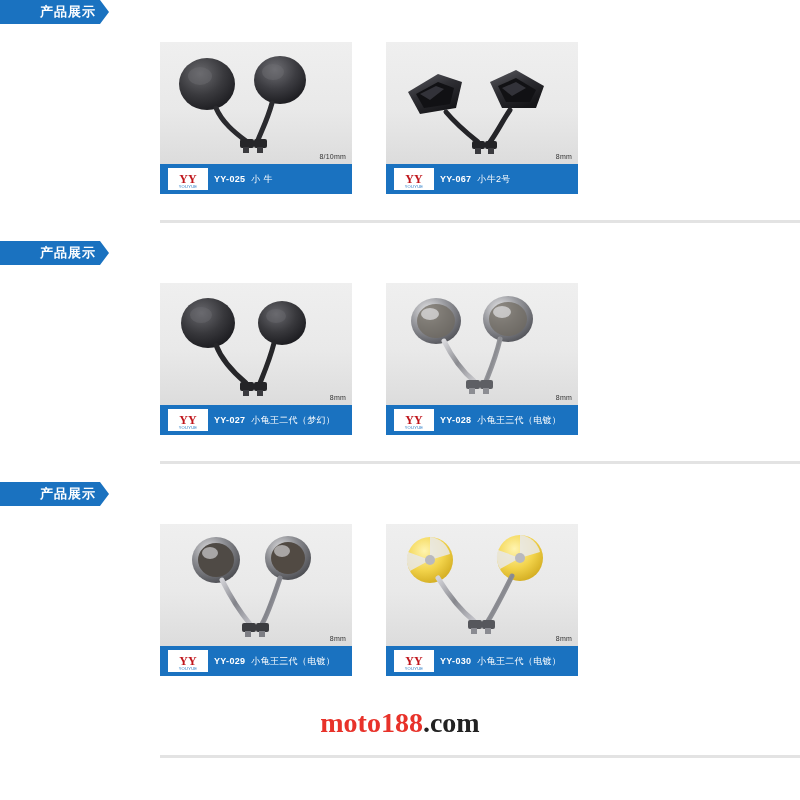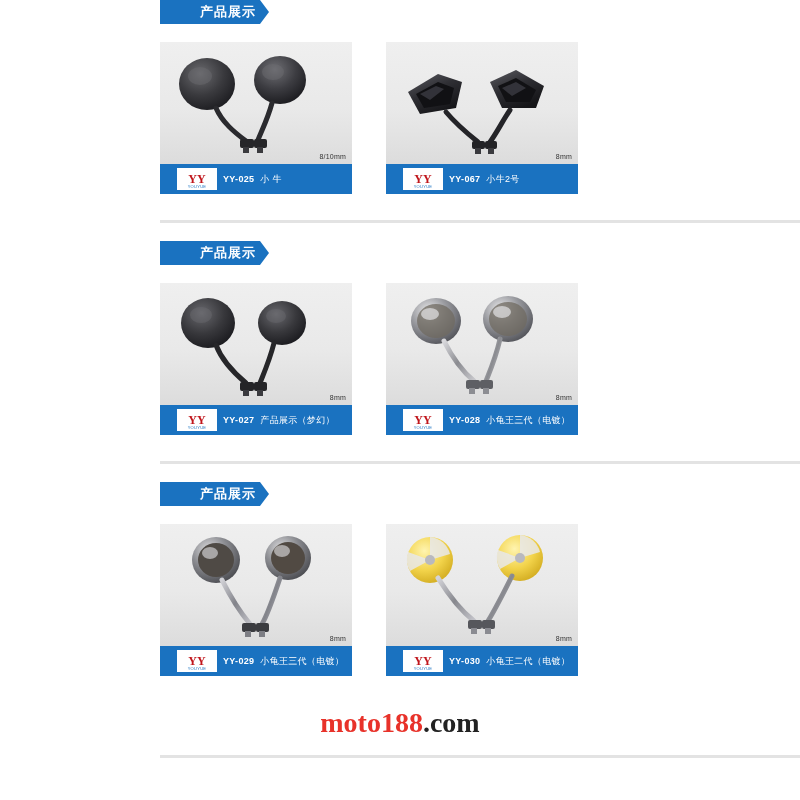--- a/index.html
+++ b/index.html
@@ -17,21 +17,20 @@
     background: #ffffff;
   }
 
   
   .section {
     position: relative;
     width: 800px;
   }
   .section-header {
     position: relative;
-    margin-left: 160px;
     width: 100px;
     height: 24px;
     background: #1a72c0;
     color: #ffffff;
     font-size: 13px;
     font-weight: bold;
     letter-spacing: 1px;
     display: flex;
     align-items: center;
     justify-content: center;
@@ -81,21 +80,21 @@
     inset: 0;
   }
 
   .caption {
     position: relative;
     width: 192px;
     height: 30px;
     background: #1a72c0;
     display: flex;
     align-items: center;
-    padding-left: 17px;
+    padding-left: 8px;
     gap: 6px;
   }
   .logo-box {
     width: 40px;
     height: 22px;
     background: #ffffff;
     position: relative;
     flex: 0 0 auto;
     display: flex;
     align-items: center;
@@ -273,21 +272,21 @@
             <rect x="97" y="107" width="6" height="6" fill="#3a3a3e"></rect>
           </svg>
           <div class="size-label">8mm</div>
         </div>
         <div class="caption">
           <div class="logo-box">
             <span class="lg-top">YY</span>
             <span class="lg-bot">YOUYUE</span>
           </div>
           <span class="cap-code">YY-027</span>
-          <span class="cap-name">产品展示（梦幻）</span>
+          <span class="cap-name">小龟王二代（梦幻）</span>
         </div>
       </div>
 
       <div class="card">
         <div class="photo">
           <svg class="mirror-wrap" viewBox="0 0 192 122">
             <defs>
               <radialGradient id="g4a" cx="35%" cy="28%" r="80%">
                 <stop offset="0%" stop-color="#e8e8ea"></stop>
                 <stop offset="45%" stop-color="#9a9ba0"></stop>

